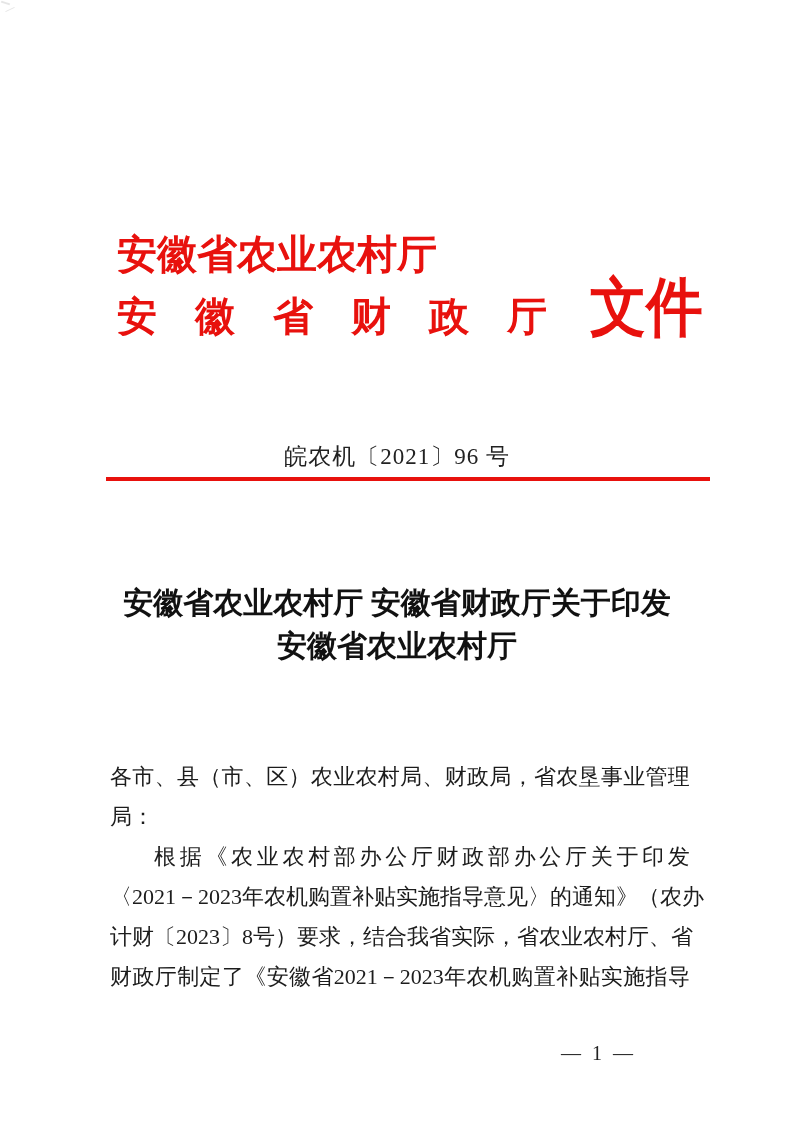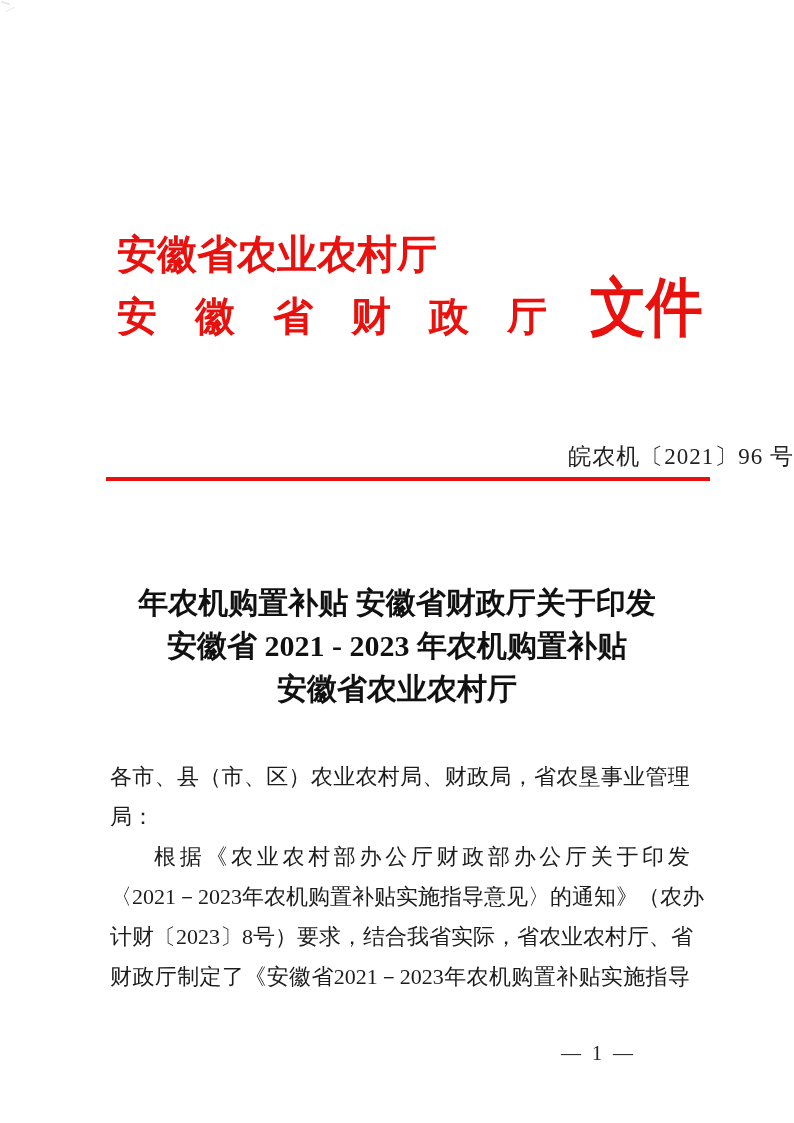--- a/index.html
+++ b/index.html
@@ -36,21 +36,21 @@
   .doc-type{
     position:absolute;left:590px;top:273px;
     font-weight:bold;font-size:64px;line-height:70px;color:#e8110d;
     transform:scaleX(0.88);transform-origin:left center;
     white-space:nowrap;
   }
 
   
   .doc-number{
     position:absolute;left:0;top:441px;width:794px;
-    text-align:right;font-size:23px;letter-spacing:1px;color:#222;
+    text-align:center;font-size:23px;letter-spacing:1px;color:#222;
   }
   .red-rule{
     position:absolute;left:106px;top:477px;width:604px;height:4px;
     background:#e8110d;
   }
 
   
   .title-block{
     position:absolute;left:0;top:581px;width:794px;
     text-align:center;font-weight:bold;font-size:30px;line-height:43px;
@@ -103,22 +103,21 @@
       </div>
   </div>
 
   <div class="doc-type">文件</div>
 
   <div class="doc-number">皖农机〔2021〕96 号</div>
 
   <div class="red-rule"></div>
 
   <div class="title-block">
-    <div class="title-line">年农机购置补贴 安徽省财政厅关于印发</div>
-    <div class="title-line">安徽省 2021 - 2023 年农机购置补贴</div>
+    <div class="title-line">安徽省农业农村厅 安徽省财政厅关于印发</div>
     <div class="title-line">安徽省农业农村厅</div>
   </div>
 
   <div class="body-block">
     <div class="body-line" data-spread="true">
         <span>各</span>
         <span>市</span>
         <span>、</span>
         <span>县</span>
         <span>（</span>

